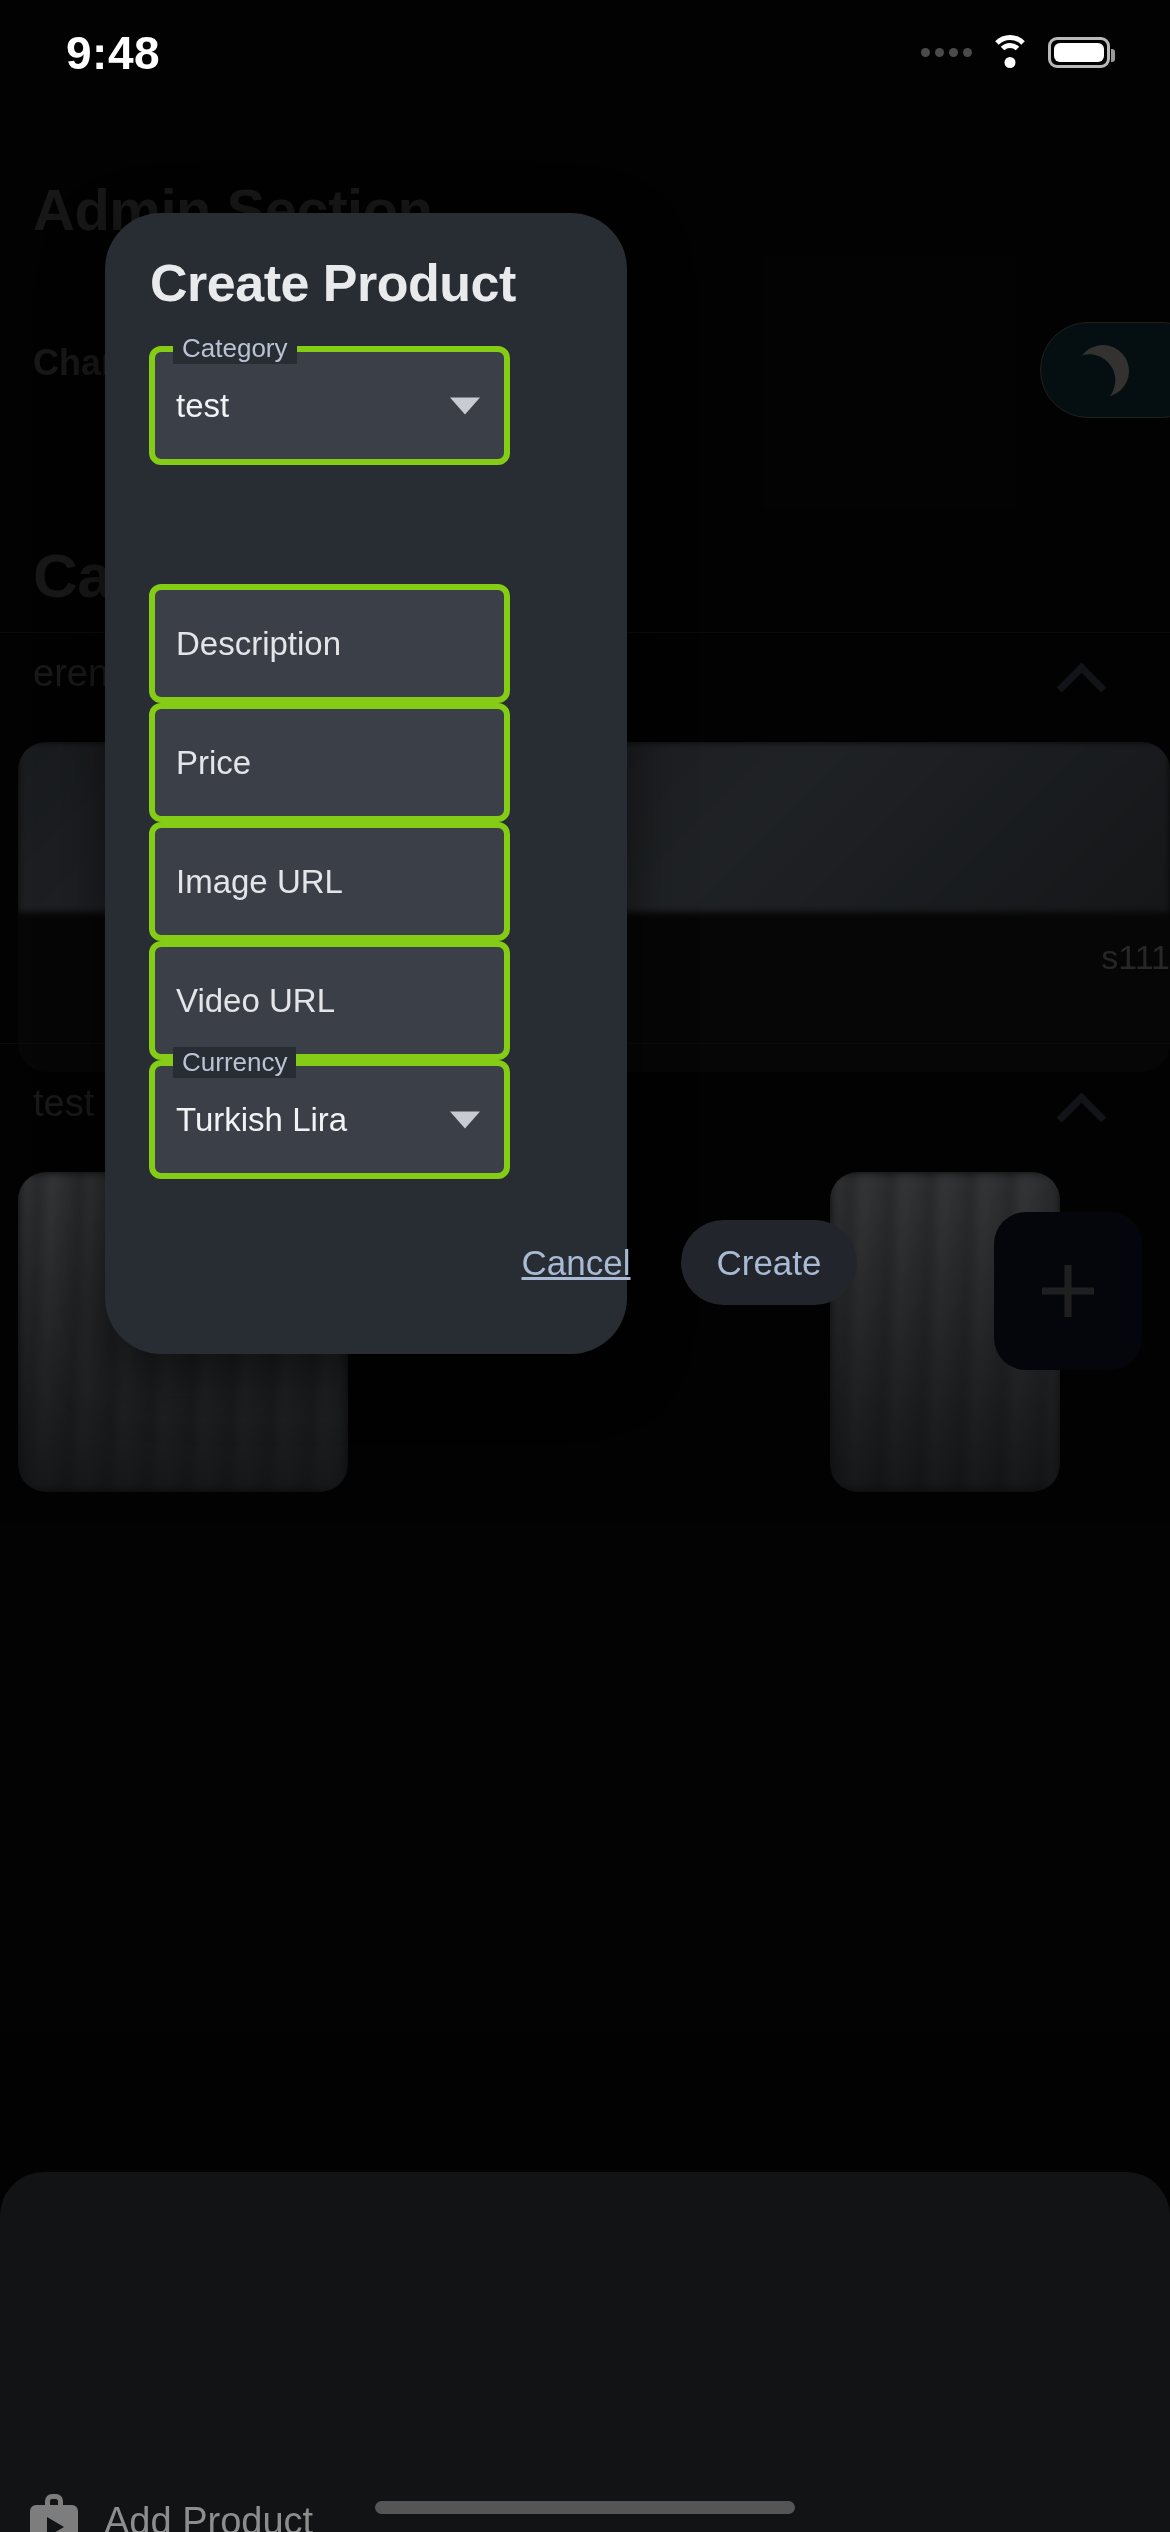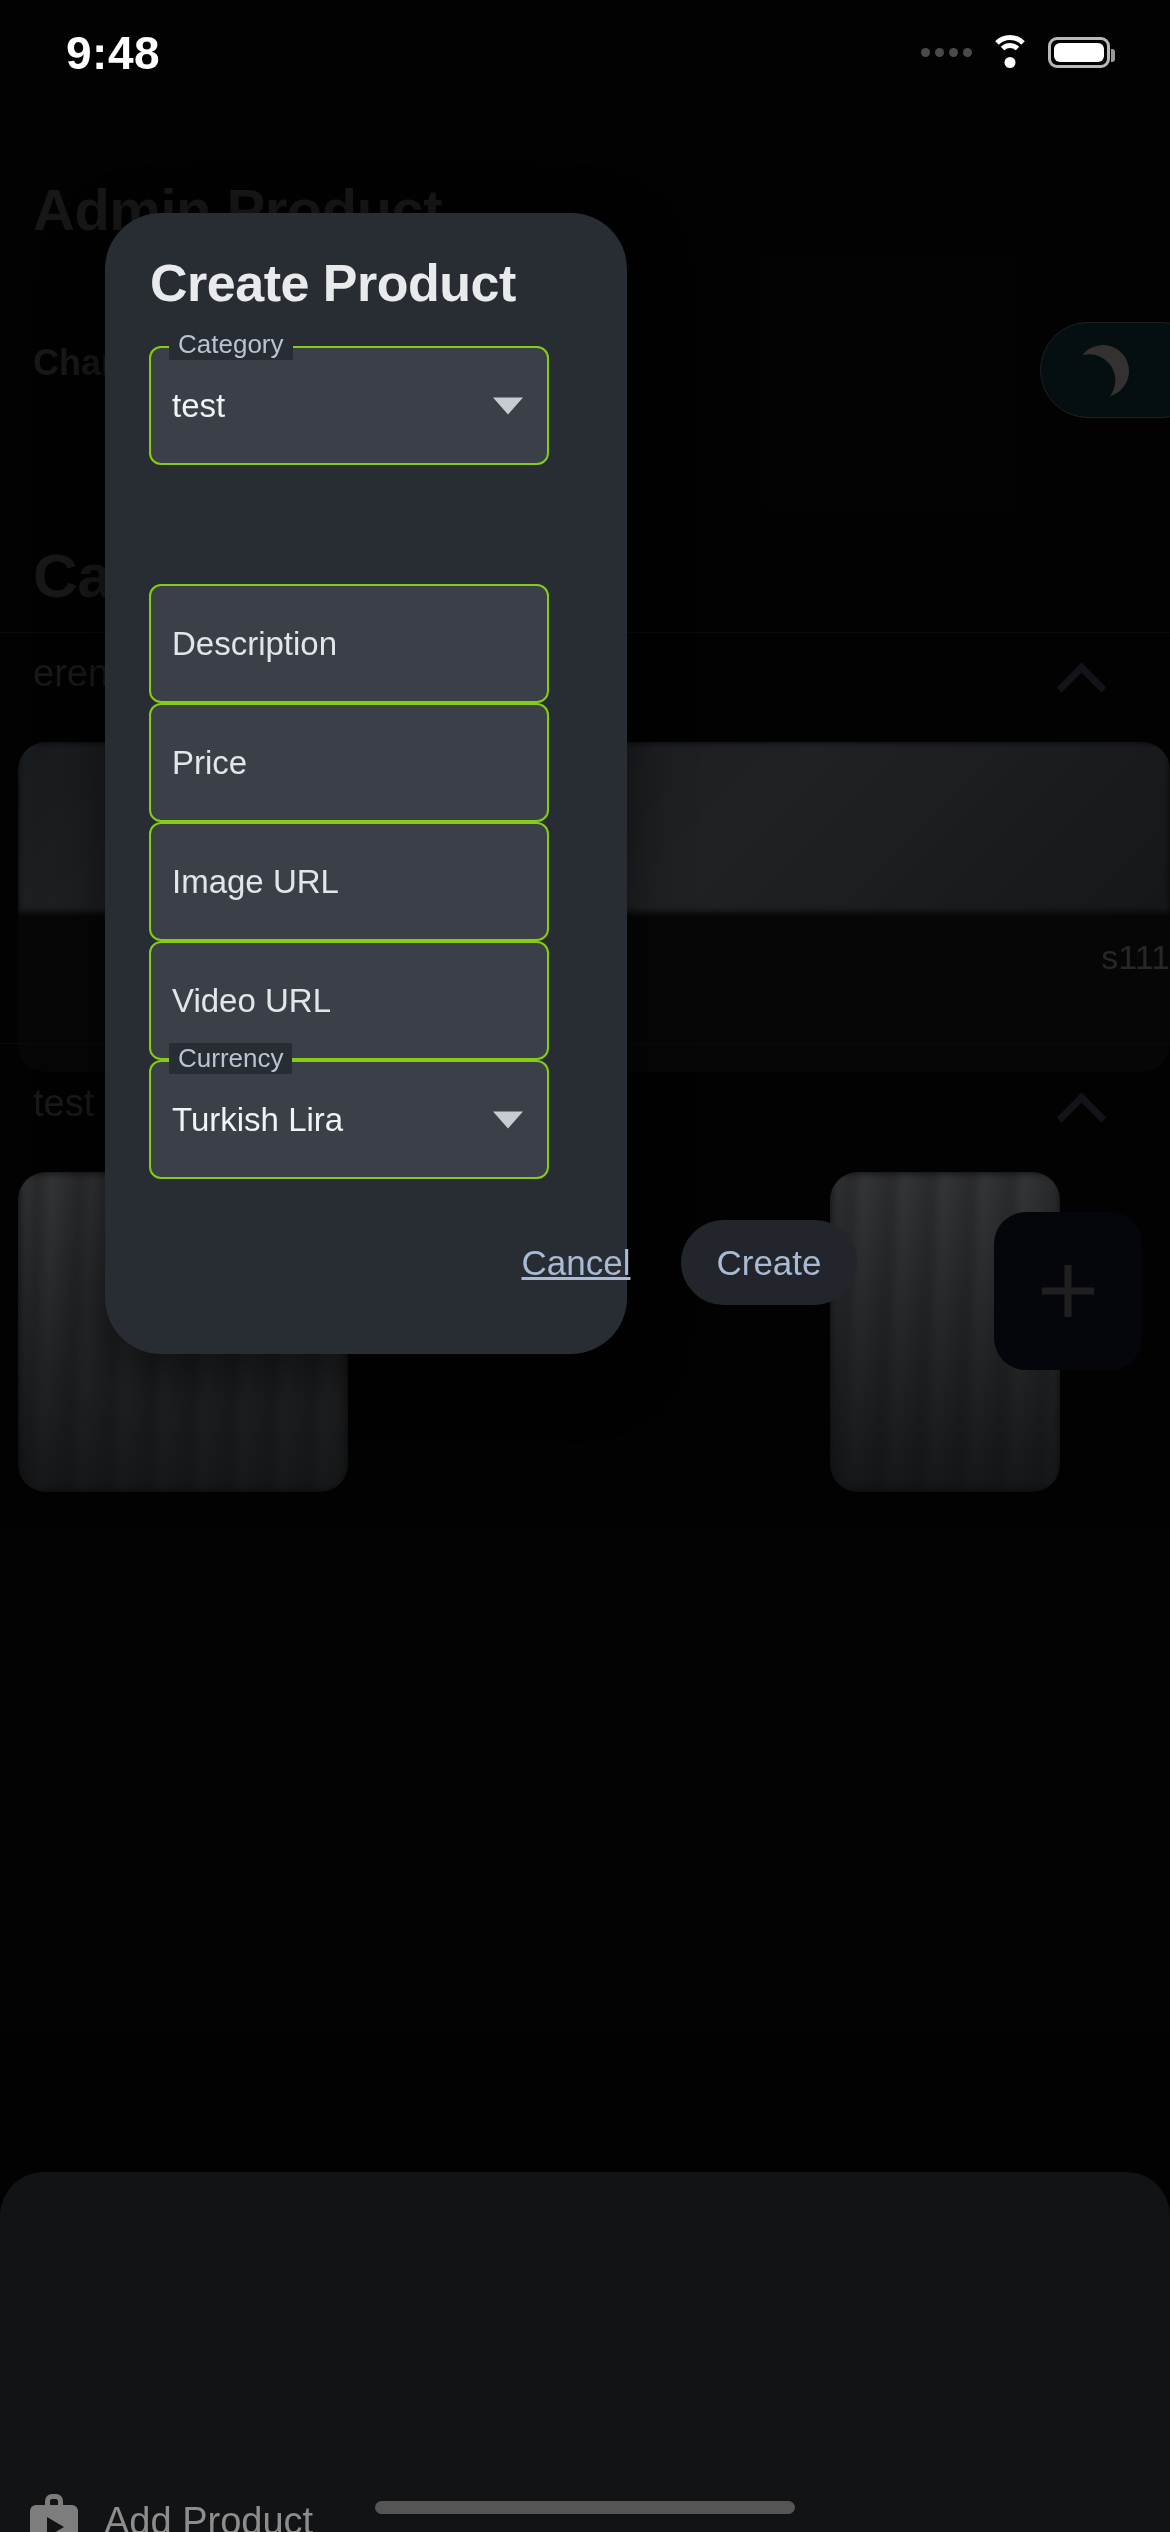--- a/index.html
+++ b/index.html
@@ -170,23 +170,23 @@
     border-radius:56px;
     z-index:30;
     box-shadow:0 20px 60px rgba(0,0,0,.55);
   }
   #dialog-title {
     position:absolute; left:45px; top:40px;
     font-size:52px; font-weight:700; color:#e9eaec;
     letter-spacing:-0.5px; white-space:nowrap;
   }
   .field {
-    position:absolute; left:44px; width:400px;
+    position:absolute; left:44px; width:361px;
     background:#3b4048;
-    border:2px solid #84cc16;
+    border:6px solid #84cc16;
     border-radius:12px;
   }
   .field .ftext {
     position:absolute; left:21px; top:50%;
     transform:translateY(-50%);
     font-size:33px; color:#e3e5e8; white-space:nowrap;
   }
   .field.sel .ftext { color:#f2f3f5; }
   .float-lbl {
     position:absolute; left:18px; top:-19px;
@@ -285,21 +285,21 @@
     z-index:50;
   }
 </style>
 </head>
 <body>
 
 <div id="screen">
 
   <div id="backdrop">
 
-    <div class="bg-title">Admin Product</div>
+    <div class="bg-title">Admin Section</div>
 
     <div class="bg-row-theme">
       <div class="lbl">Change Theme</div>
       <div class="theme-pill">
         <div class="moon"></div>
       </div>
     </div>
 
     <div class="bg-h2">Categories</div>
 

